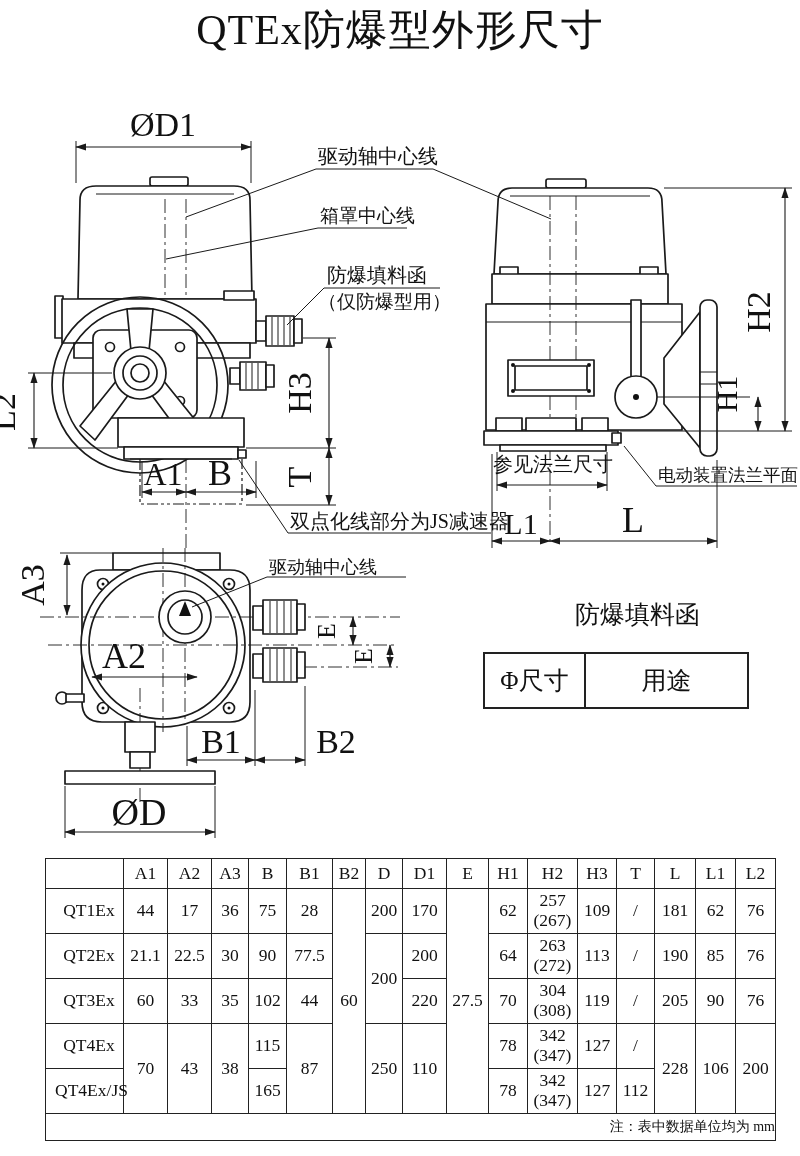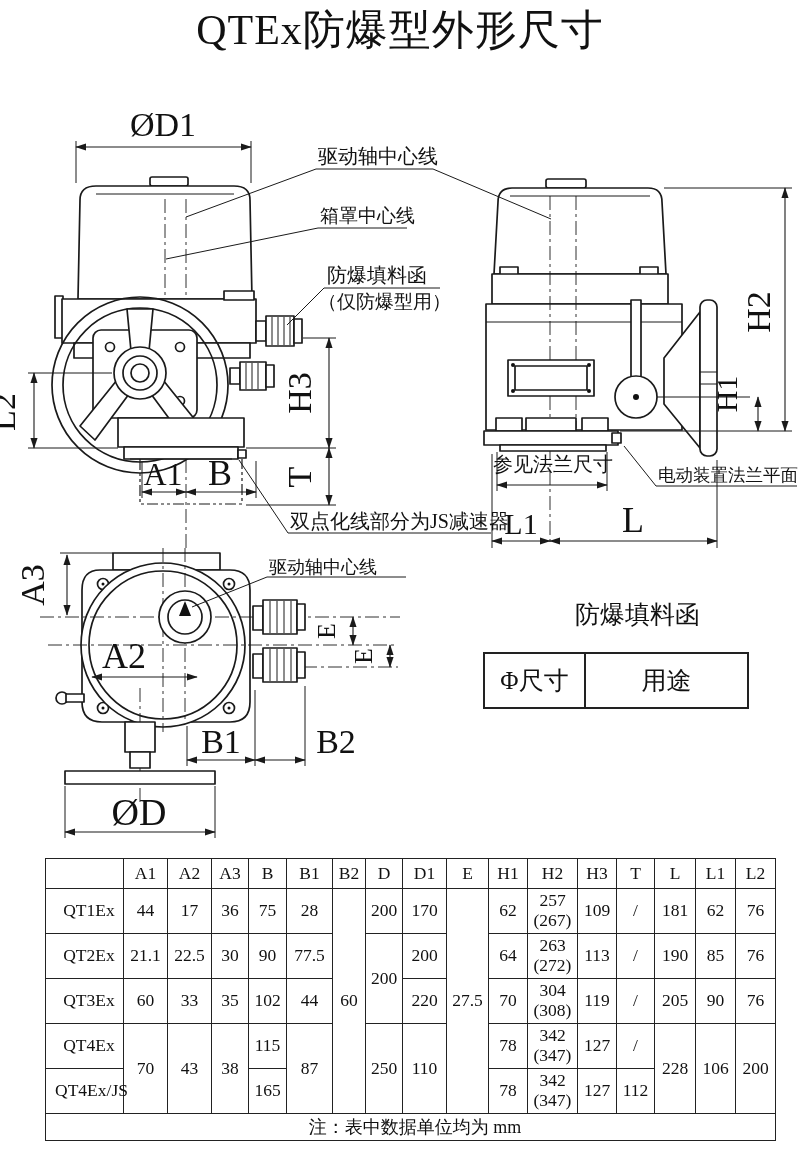--- a/index.html
+++ b/index.html
@@ -21,21 +21,21 @@
   table.gland-table th,table.gland-table td{border:2px solid #222;height:53px;
       text-align:center;font-size:25px;font-weight:400;padding:0;}
   table.gland-table th:first-child,table.gland-table td:first-child{width:99px;}
   table.dim-table{position:absolute;left:45px;top:858px;border-collapse:collapse;
       table-layout:fixed;width:730px;}
   table.dim-table th,table.dim-table td{border:1.4px solid #222;text-align:center;
       font-size:17.5px;font-weight:400;padding:0;white-space:pre-line;line-height:1.12;}
   table.dim-table thead tr{height:30px;}
   table.dim-table tbody tr{height:45px;}
   table.dim-table td.model{text-align:center;padding-left:9px;}
-  table.dim-table td.note{text-align:center;padding-left:9px;height:26px;font-size:18px;}
+  table.dim-table td.note{text-align:right;padding-left:9px;height:26px;font-size:14px;}
 </style>
 </head>
 <body>
 
 <div class="page">
   <h1 class="title">QTEx防爆型外形尺寸</h1>
 
   <svg class="drawing" width="800" height="1156" viewBox="0 0 800 1156">
     <defs>
       <marker id="arr" viewBox="0 0 10 8" refX="9.3" refY="4" markerWidth="10" markerHeight="8" orient="auto-start-reverse">

